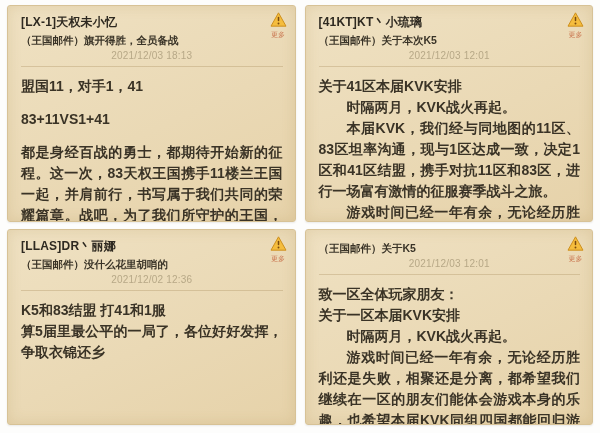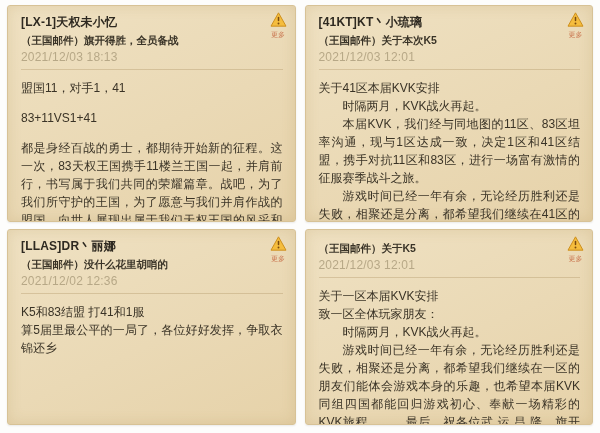--- a/index.html
+++ b/index.html
@@ -28,30 +28,30 @@
   }
   .title {
     font-size:12px; font-weight:bold; color:#2e2920;
     letter-spacing:.2px; line-height:1.3;
   }
   .subtitle {
     font-size:10.5px; font-weight:600; color:#393327;
     margin-top:2px; line-height:1.35;
   }
   .date {
-    font-size:12px; color:#b7a887; margin-top:3px; letter-spacing:.2px;
+    font-size:10px; color:#b7a887; margin-top:3px; letter-spacing:.2px;text-align:center;
   }
   .header-divider {
     border:none; border-top:1px solid rgba(166,138,86,.32);
     margin:5px 0 0 0;
   }
   .mail-body { margin-top:9px; }
   .mail-body p {
-    font-size:12px; color:#3a3326; line-height:1.5;
-    font-weight:400; text-align:justify;
+    font-size:14px; color:#3a3326; line-height:1.5;
+    font-weight:700; text-align:justify;
   }
   .mail-body p.indent { text-indent:2em; }
   .mail-body p.gap { margin-top:12px; }
   .more-btn {
     position:absolute; top:6px; right:8px;
     display:flex; flex-direction:column; align-items:center;
     cursor:pointer; line-height:1;
   }
   .warn-icon { display:block; }
   .more-label {
@@ -137,19 +137,19 @@
         <svg width="17" height="15" viewBox="0 0 20 18" aria-hidden="true">
           <path d="M10 1 L19 17 H1 Z" fill="#f5bd3d" stroke="#cd8f1e" stroke-width="1.2" stroke-linejoin="round"></path>
           <rect x="9.1" y="5.6" width="1.8" height="5.4" rx="0.9" fill="#7a4a0e"></rect>
           <circle cx="10" cy="13.8" r="1.15" fill="#7a4a0e"></circle>
         </svg>
       </span>
       <span class="more-label">更多</span>
     </div>
     <hr class="header-divider">
     <div class="mail-body">
+        <p>致一区全体玩家朋友：</p>
         <p>关于一区本届KVK安排</p>
-        <p>致一区全体玩家朋友：</p>
         <p class="indent">时隔两月，KVK战火再起。</p>
         <p class="indent">游戏时间已经一年有余，无论经历胜利还是失败，相聚还是分离，都希望我们继续在一区的朋友们能体会游戏本身的乐趣，也希望本届KVK同组四国都能回归游戏初心、奉献一场精彩的KVK旅程。　　最后，祝各位武 运 昌 隆、旗开得胜！</p>
       </div>
   </section>
 </div>
 
 </body></html>

